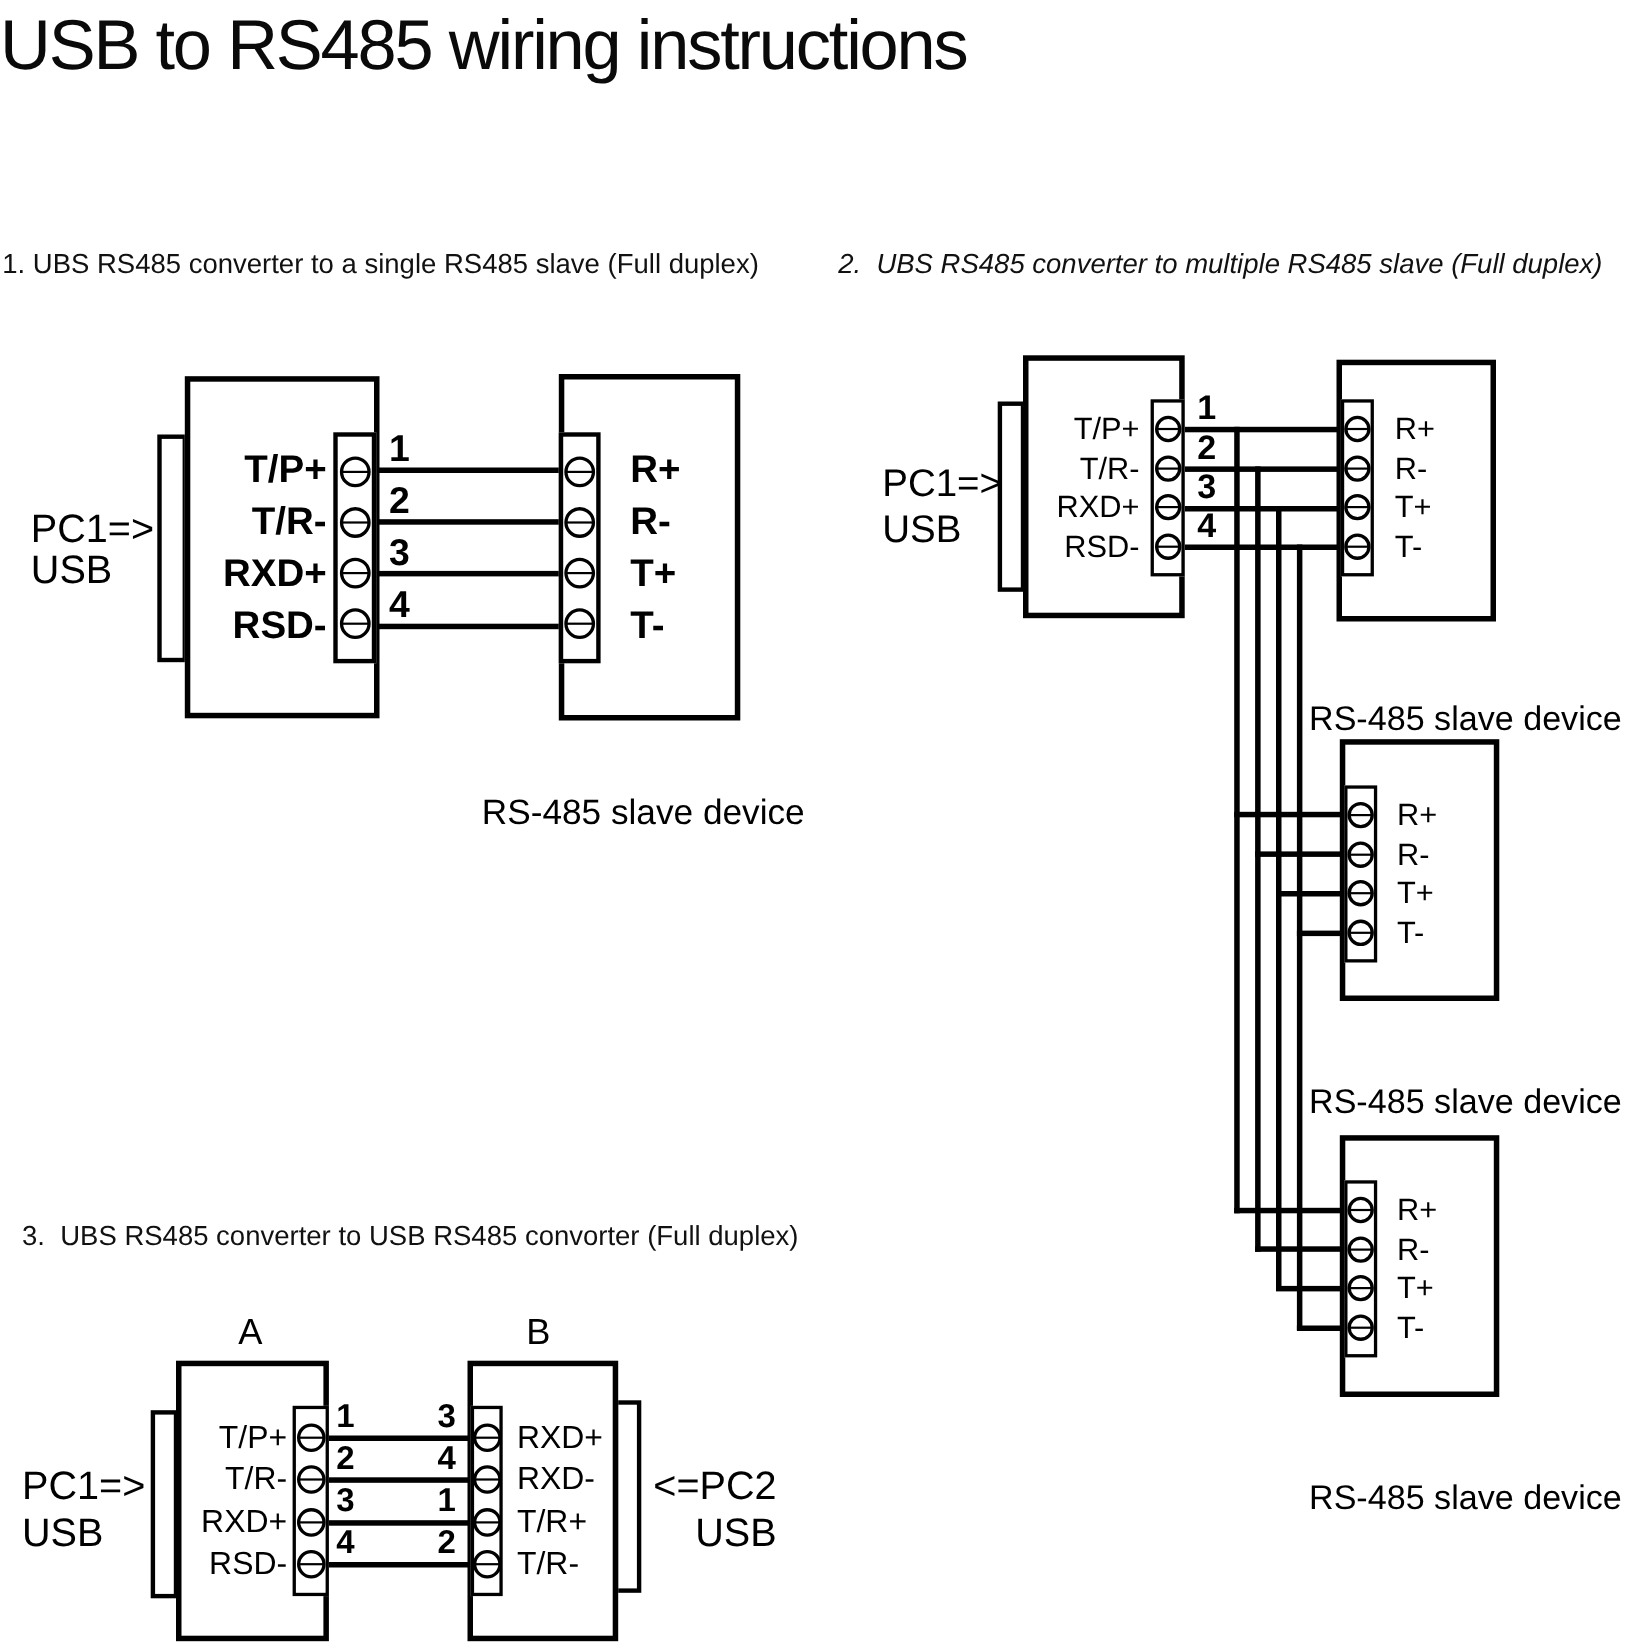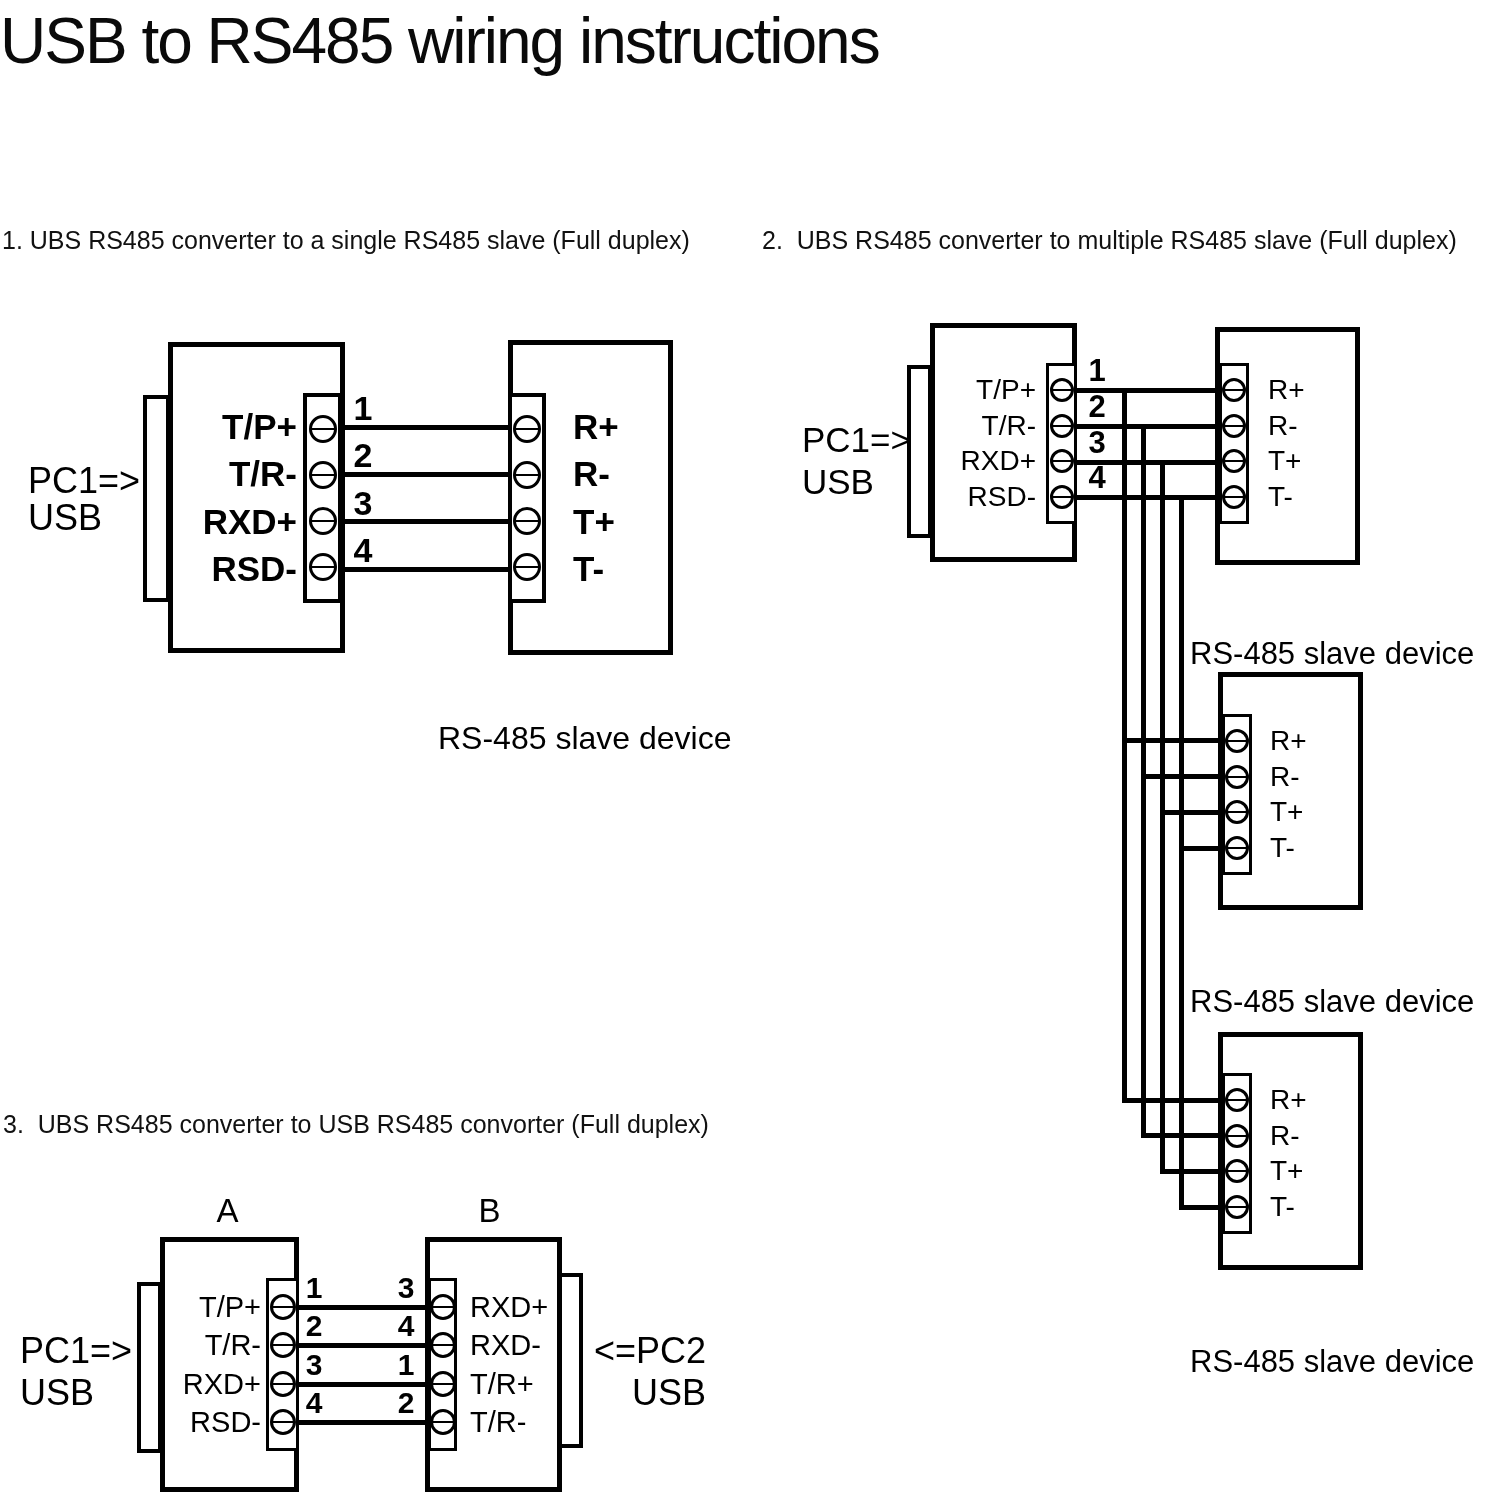--- a/index.html
+++ b/index.html
@@ -77,21 +77,21 @@
     <span class="screw s28"></span>
   </div>
   <div class="pins bold" style="left:573px;top:407px;width:140px;height:182px;font-size:35px;line-height:40px;">
     <span>R+</span>
     <span>R-</span>
     <span>T+</span>
     <span>T-</span>
   </div>
   <div class="cap" style="left:438px;top:673px;width:280px;font-size:32px;">RS-485 slave device</div>
 
-  <div class="t hd" style="left:762px;top:226px;">2.  UBS RS485 converter to multiple RS485 slave (Full duplex)</div>
+  <div class="t hd" style="left:762px;top:226px;font-style:italic;">2.  UBS RS485 converter to multiple RS485 slave (Full duplex)</div>
 
   <div class="pc" style="left:802px;top:419px;font-size:35px;line-height:42px;">
     <span>PC1=&gt;</span>
     <span>USB</span>
   </div>
   <div class="tab" style="left:907px;top:365px;width:25px;height:173px;"></div>
   <div class="box" style="left:930px;top:323px;width:147px;height:239px;"></div>
   <div class="pins" style="left:876px;top:373px;width:160px;height:141px;font-size:28px;line-height:34px;text-align:right;">
     <span>T/P+</span>
     <span>T/R-</span>
@@ -168,21 +168,21 @@
     <span class="screw s24"></span>
   </div>
   <div class="pins" style="left:1270px;top:1083px;width:110px;height:141px;font-size:28px;line-height:34px;">
     <span>R+</span>
     <span>R-</span>
     <span>T+</span>
     <span>T-</span>
   </div>
   <div class="cap" style="left:1190px;top:1297px;width:282px;font-size:31px;">RS-485 slave device</div>
 
-  <div class="t hd" style="left:3px;top:1110px;">3.  UBS RS485 converter to USB RS485 convorter (Full duplex)</div>
+  <div class="t hd" style="left:20px;top:1110px;">3.  UBS RS485 converter to USB RS485 convorter (Full duplex)</div>
 
   <div class="ab" style="left:200px;top:1192px;width:55px;">A</div>
   <div class="ab" style="left:462px;top:1192px;width:55px;">B</div>
 
   <div class="pc" style="left:20px;top:1330px;font-size:36px;line-height:42px;">
     <span>PC1=&gt;</span>
     <span>USB</span>
   </div>
 
   <div class="tab" style="left:137px;top:1282px;width:25px;height:171px;"></div>

